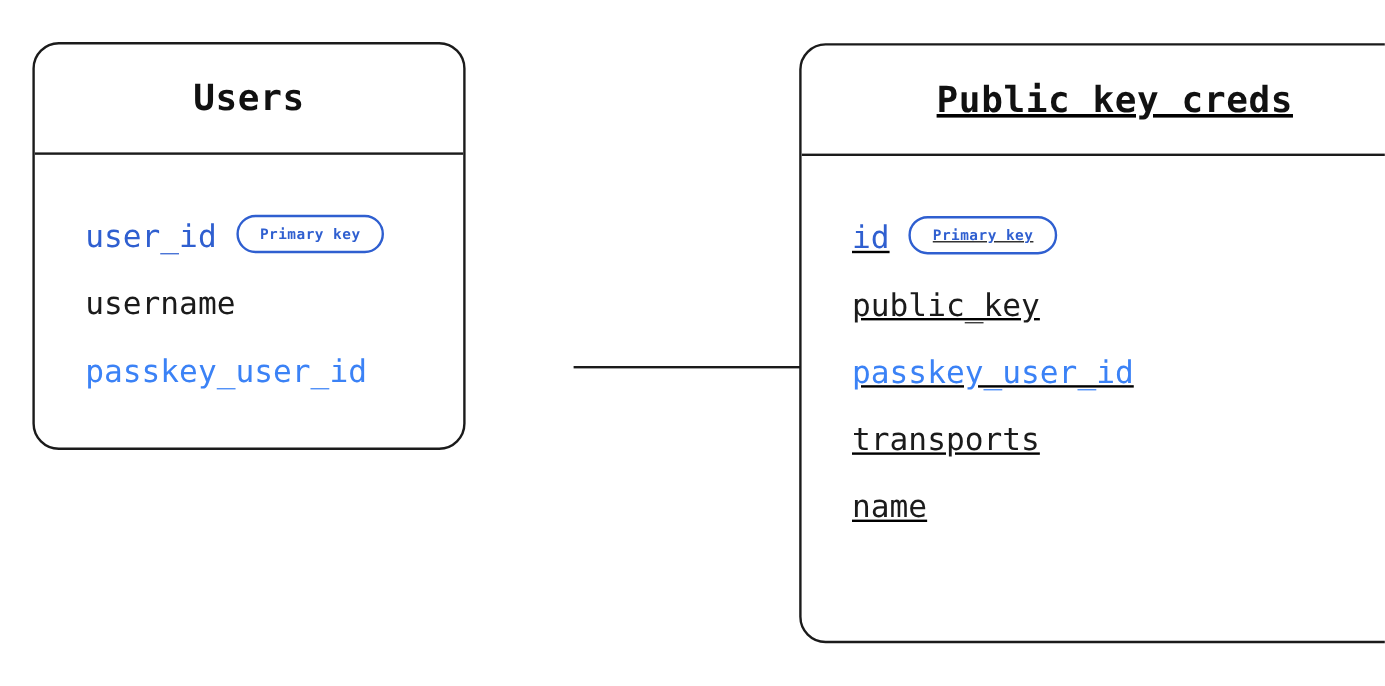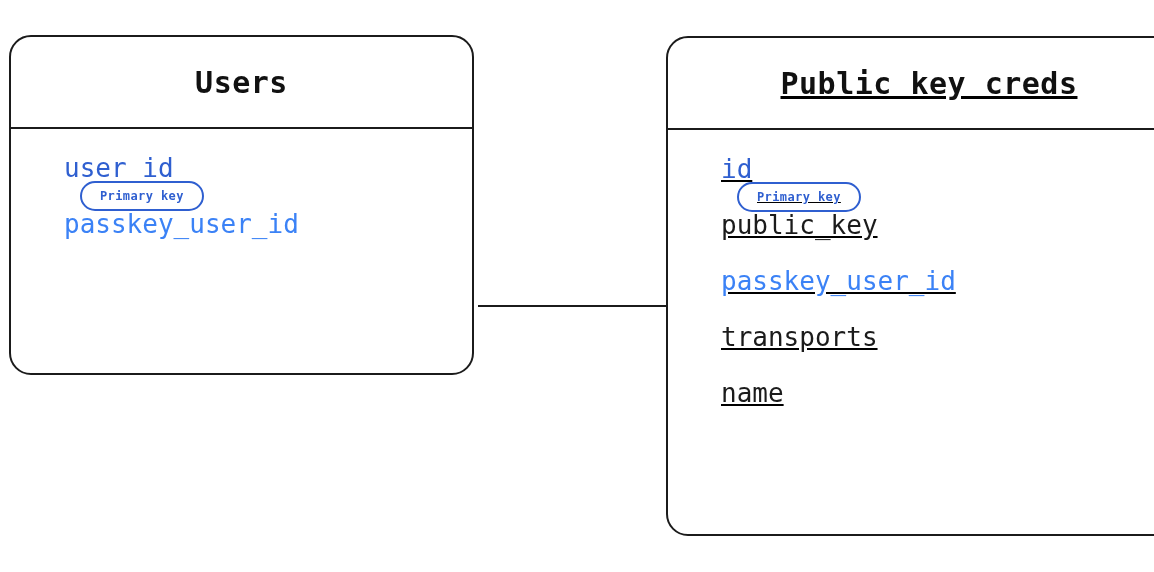--- a/index.html
+++ b/index.html
@@ -53,23 +53,22 @@
     white-space: nowrap;
   }
 
   .entity-fields {
     padding: 26px 0 0 0;
   }
 
   .field-row {
     height: 56px;
     display: flex;
-    align-items: flex-start;
-    padding-left: 53px;
-    flex-direction: column;
+    align-items: flex-end;
+    padding-left: 42px;
   }
 
   .field-name {
     font-family: "DejaVu Sans Mono", "Liberation Mono", monospace;
     font-size: 26px;
     line-height: 1;
     color: #1b1b1b;
     white-space: nowrap;
   }
 
@@ -97,30 +96,33 @@
     color: #2f5fd0;
     letter-spacing: 0.4px;
     white-space: nowrap;
   }
 </style>
 </head>
 <body>
 
 <div id="canvas">
     <div class="connector" style="left: 478px; top: 305px; width: 192px; background: rgb(27, 27, 27);"></div>
-    <div class="entity" style="left: 9px; top: 35px; width: 465px; height: 340px;">
+    <div class="entity" style="left: 27px; top: 35px; width: 361px; height: 340px;">
       <div class="entity-header">
         <div class="entity-title">Users</div>
       </div>
       <div class="entity-fields">
         <div class="field-row">
           <span class="field-name pk">user_id</span>
           <span class="pk-badge">
             <span class="pk-badge-label">Primary key</span>
           </span>
+        </div>
+        <div class="field-row">
+          <span class="field-name plain">username</span>
         </div>
         <div class="field-row">
           <span class="field-name fk">passkey_user_id</span>
         </div>
       </div>
     </div>
     <div class="entity" style="left: 666px; top: 36px; width: 526px; height: 500px; text-decoration: underline;">
       <div class="entity-header">
         <div class="entity-title">Public key creds</div>
       </div>

